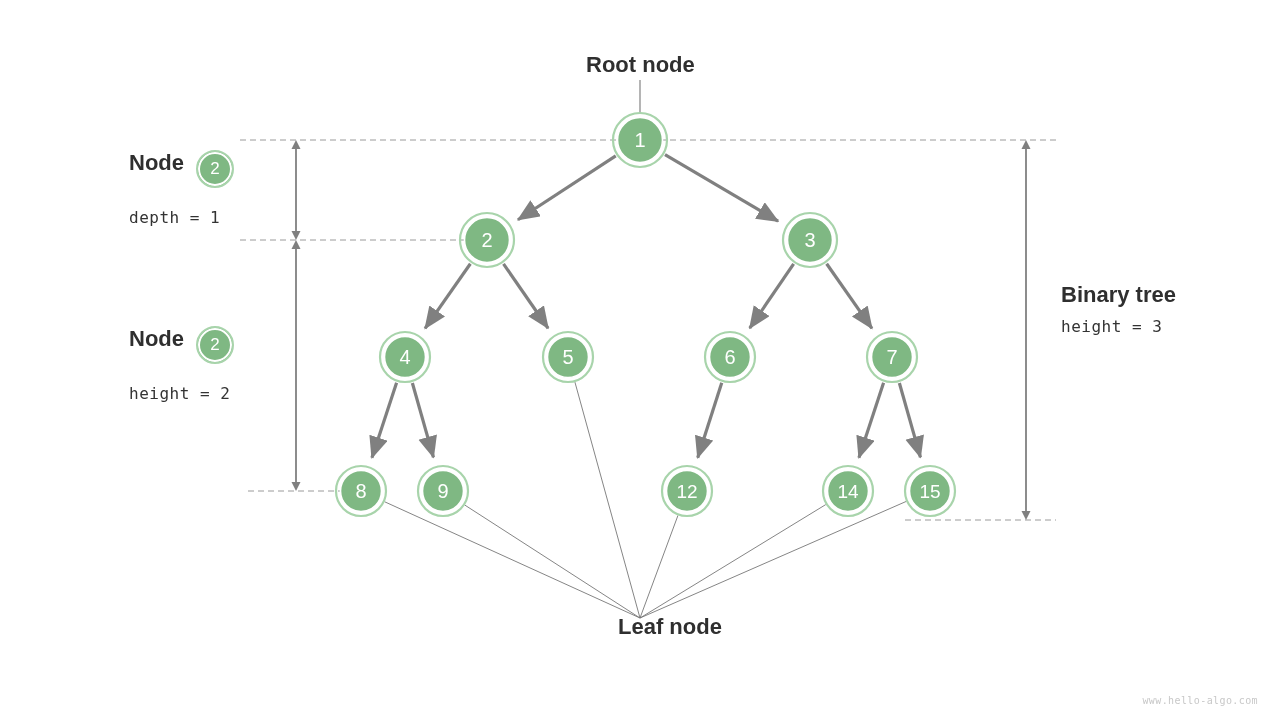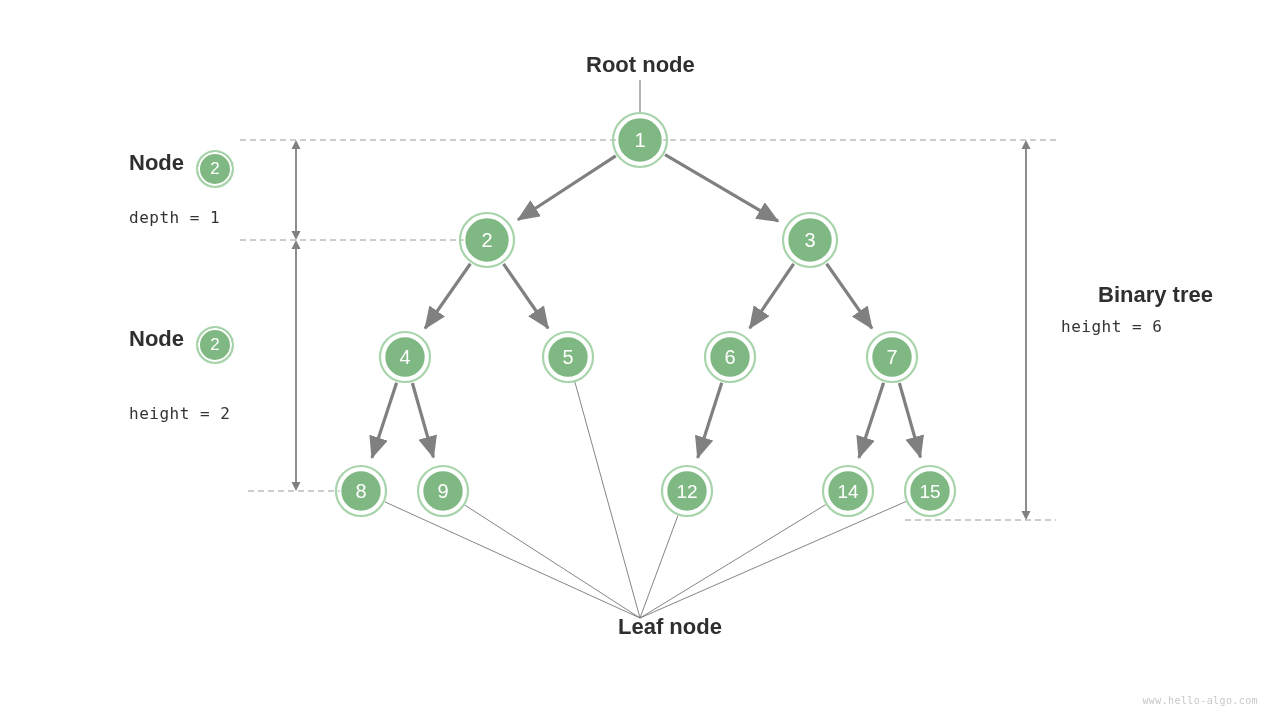--- a/index.html
+++ b/index.html
@@ -202,19 +202,19 @@
   <div class="annot-row" style="left:129px; top:150px;">
     <span class="lbl-bold" style="position:static;">Node</span>
     <span class="badge">2</span>
   </div>
   <div class="lbl lbl-mono" style="left:129px; top:208px;">depth = 1</div>
 
   <div class="annot-row" style="left:129px; top:326px;">
     <span class="lbl-bold" style="position:static;">Node</span>
     <span class="badge">2</span>
   </div>
-  <div class="lbl lbl-mono" style="left:129px; top:404px;text-align:right;">height = 2</div>
-
-  <div class="lbl lbl-bold" style="left:1098px; top:282px;">Binary tree</div>
-  <div class="lbl lbl-mono" style="left:1061px; top:317px;">height = 6</div>
+  <div class="lbl lbl-mono" style="left:129px; top:384px;text-align:right;">height = 2</div>
+
+  <div class="lbl lbl-bold" style="left:1061px; top:282px;">Binary tree</div>
+  <div class="lbl lbl-mono" style="left:1061px; top:317px;">height = 3</div>
 
   <div class="watermark">www.hello-algo.com</div>
 </div>
 
 </body></html>

